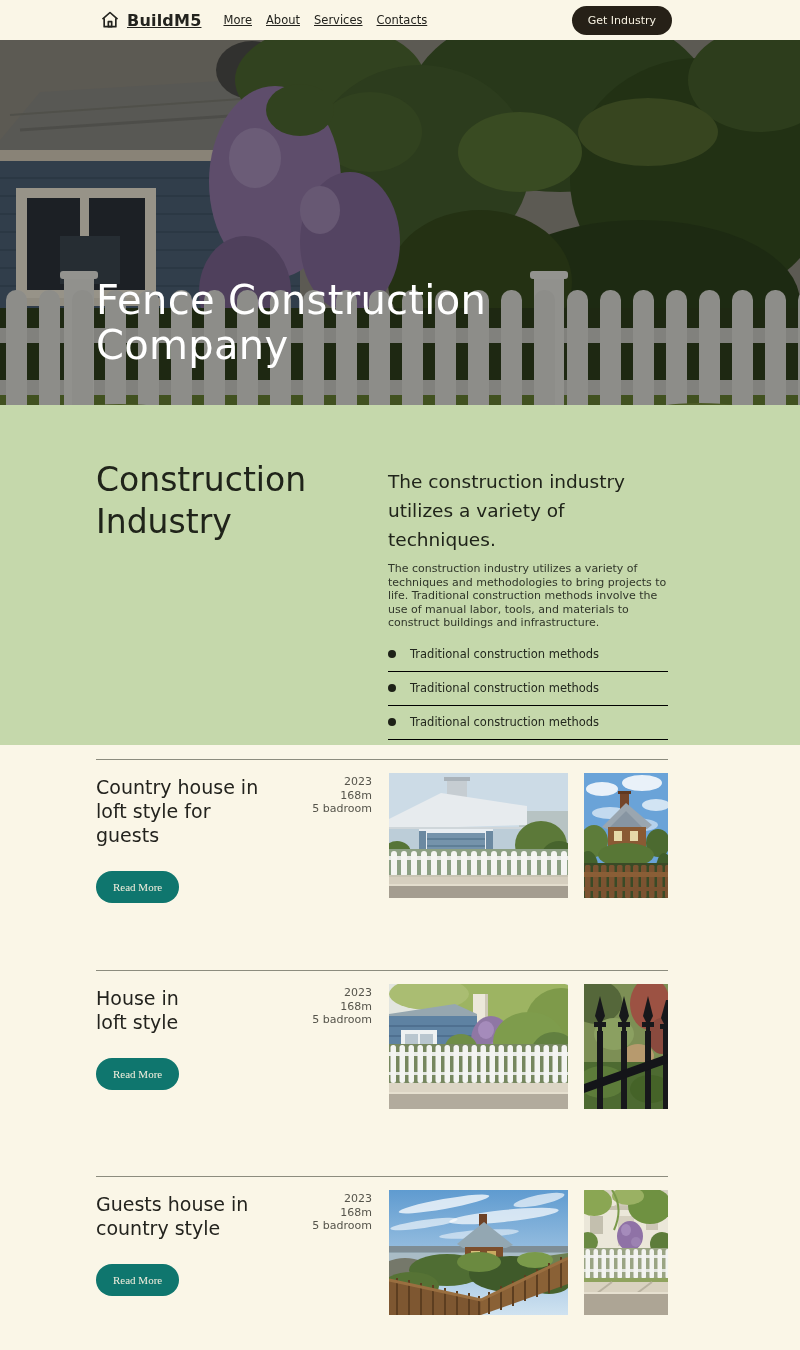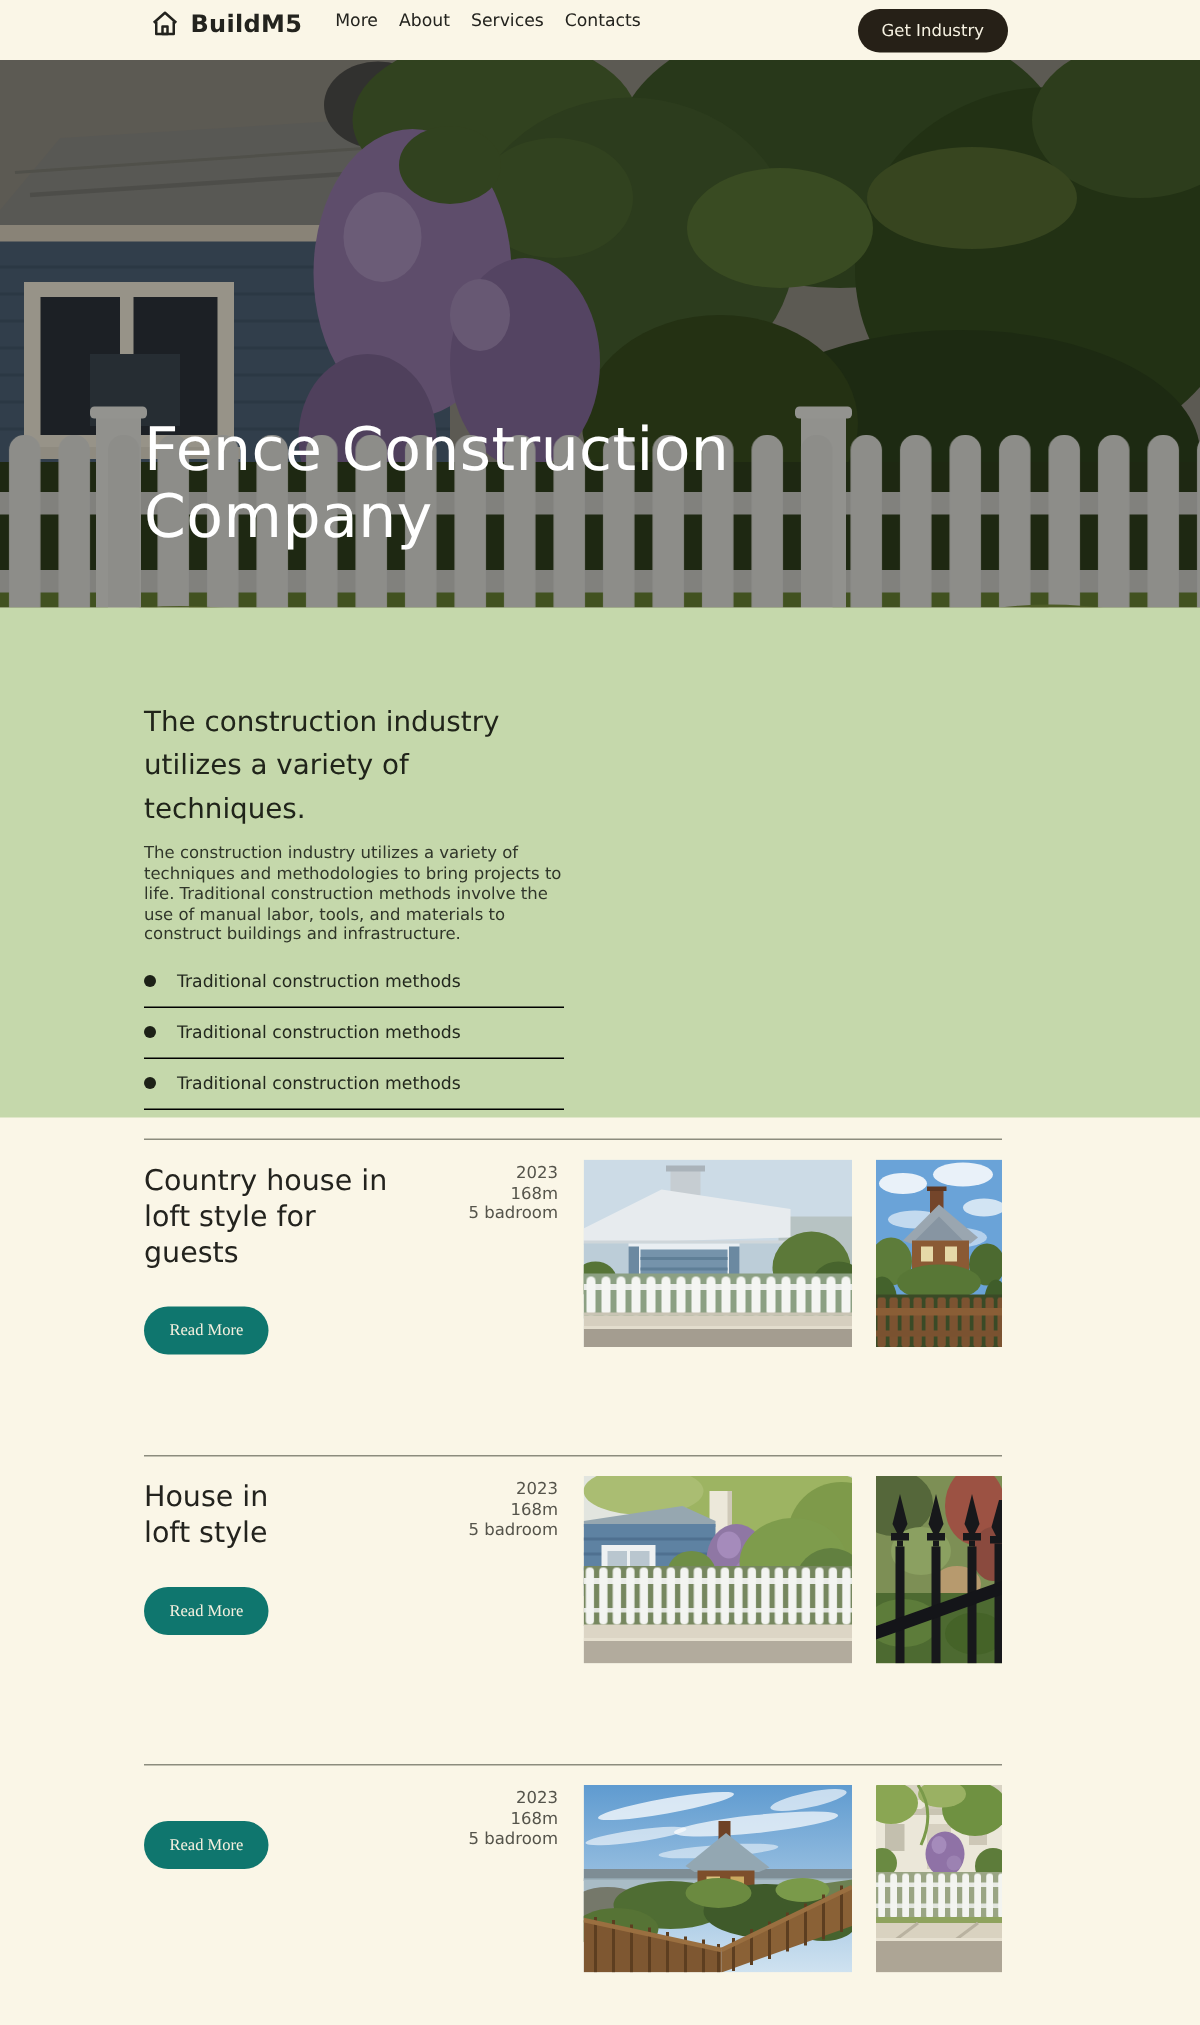--- a/index.html
+++ b/index.html
@@ -7,21 +7,21 @@
   body {
     width:800px; height:1350px; overflow:hidden;
     background:#faf6e7;
     font-family:"DejaVu Sans", sans-serif;
     color:#23231e;
   }
   .container { width:572px; margin-left:96px; }
 
   
   .topbar { height:40px; display:flex; align-items:center; background:#faf6e7; }
-  .topbar-inner { width:572px; margin-left:100px; display:flex; align-items:flex-start; }
+  .topbar-inner { width:572px; margin-left:100px; display:flex; align-items:center;text-decoration:underline; }
   .logo { display:flex; align-items:center; gap:7px; cursor:pointer; }
   .logo svg { display:block; }
   .brand { font-size:16px; font-weight:bold; letter-spacing:0.2px; }
   nav { display:flex; gap:14px; margin-left:22px; }
   .nav-link { font-size:11.5px; color:#23231e; text-decoration:none; cursor:pointer; }
   .cta-btn {
     margin-left:auto; background:#262017; color:#f7f2e2; border:none;
     font-family:inherit; font-size:11px; font-weight:500;
     padding:8px 16px; border-radius:16px; cursor:pointer;
   }
@@ -175,20 +175,21 @@
     <ellipse cx="600" cy="393" rx="50" ry="5" fill="#6b7a35"></ellipse>
 
     <rect x="0" y="0" width="800" height="365" fill="rgba(0,0,0,0.33)"></rect>
   </svg>
   <h1 class="hero-title">Fence Construction
 Company</h1>
 </section>
 
 <section class="industry">
   <div class="container industry-inner">
+    <h2 class="industry-heading">Construction Industry</h2>
     <div class="industry-right">
       <h3 class="industry-sub">The construction industry utilizes a variety of techniques.</h3>
       <p class="industry-par">The construction industry utilizes a variety of techniques and methodologies to bring projects to life. Traditional construction methods involve the use of manual labor, tools, and materials to construct buildings and infrastructure.</p>
       <ul class="industry-list">
         <li>
           <span class="dot"></span>
           <span>Traditional construction methods</span>
         </li>
         <li>
           <span class="dot"></span>
@@ -365,20 +366,22 @@
           <rect x="76" y="40" width="8" height="5"></rect>
             <rect x="79" y="45" width="5" height="80"></rect>
         </g>
         <polygon points="0,100 84,70 84,79 0,109" fill="#141519"></polygon>
       </svg>
     </div>
   </div>
 
   <div class="project-row">
     <div class="proj-text">
+      <h3 class="proj-title">Guests house in
+country style</h3>
       <button class="read-more">Read More</button>
     </div>
     <div class="proj-meta">
       <div>2023</div>
       <div>168m</div>
       <div>5 badroom</div>
     </div>
     <div class="photo photo-lg">
       <svg width="179" height="125" viewBox="0 0 179 125" aria-hidden="true">
         <defs>

